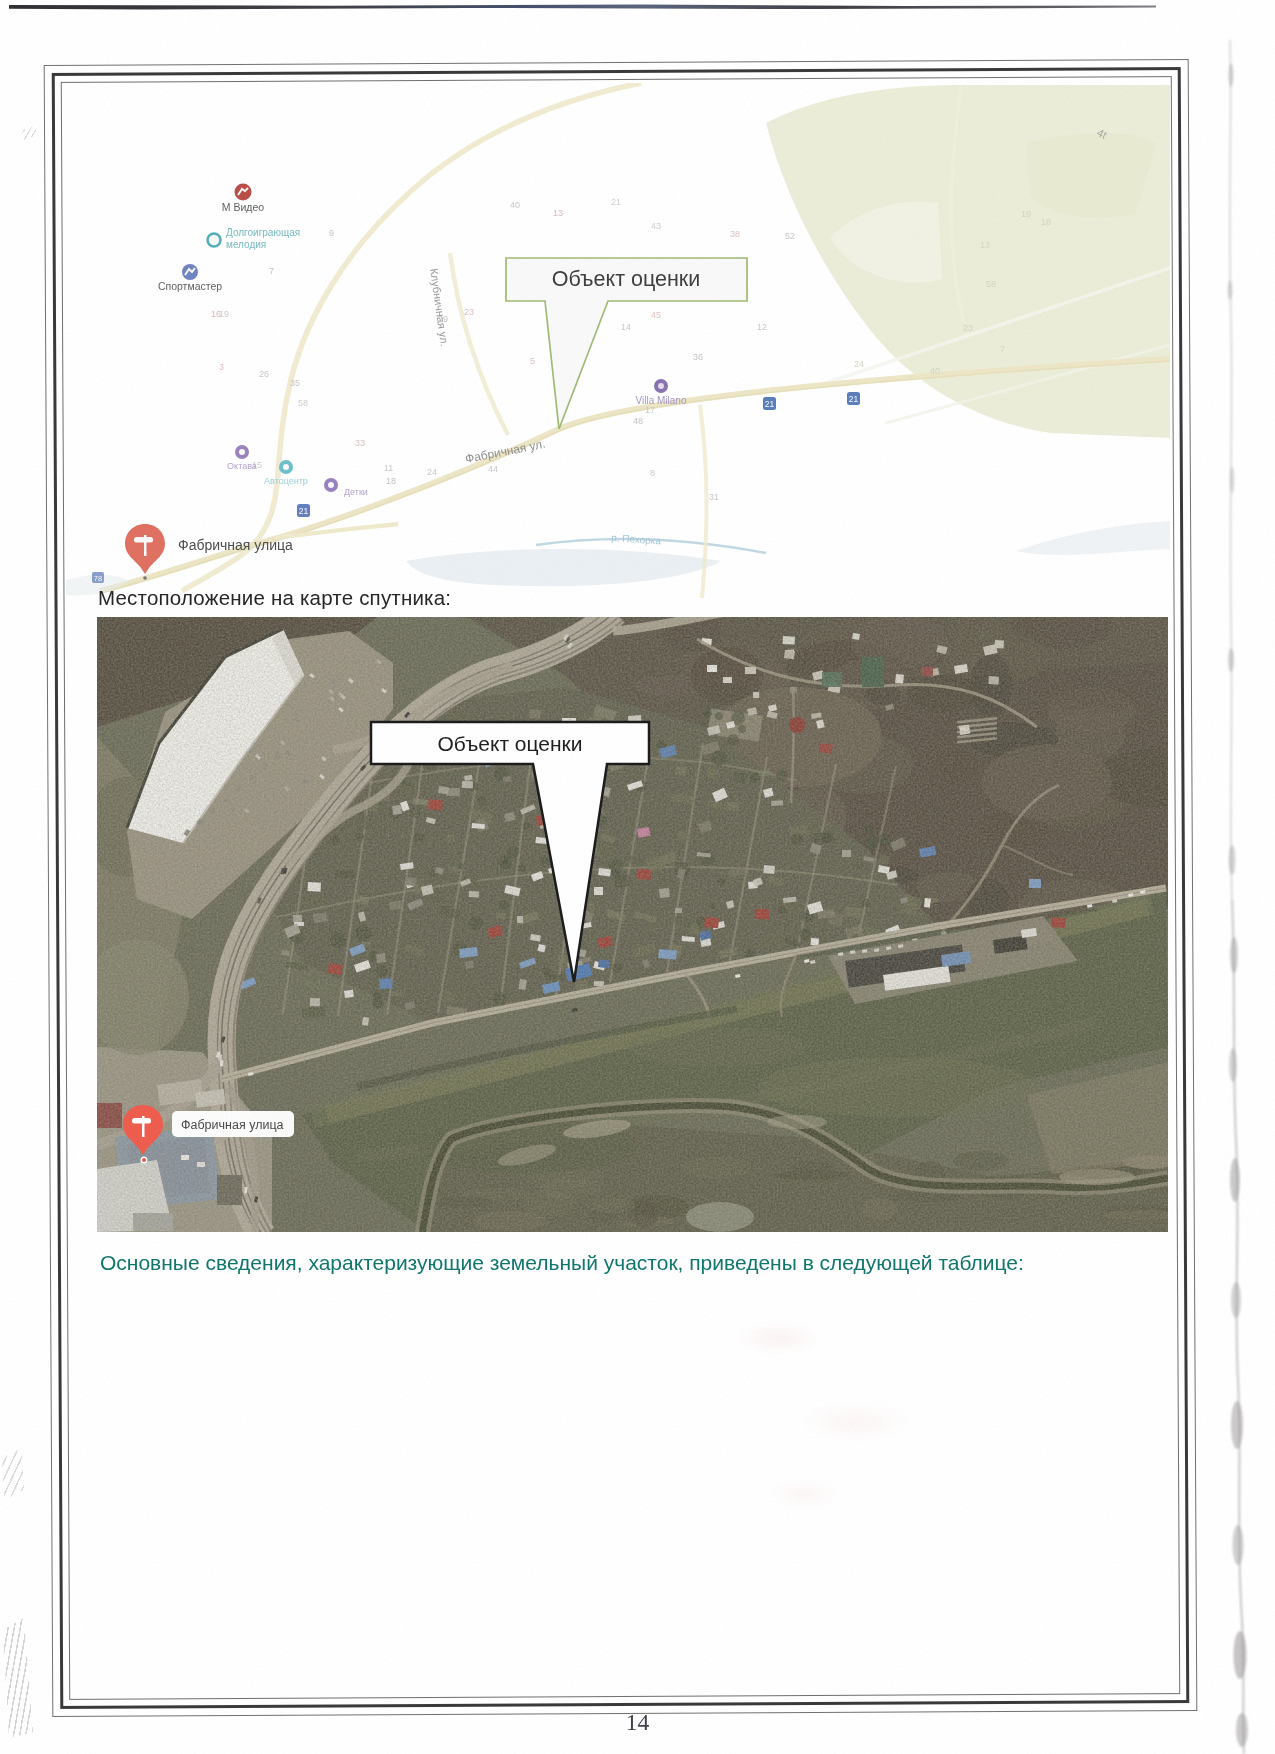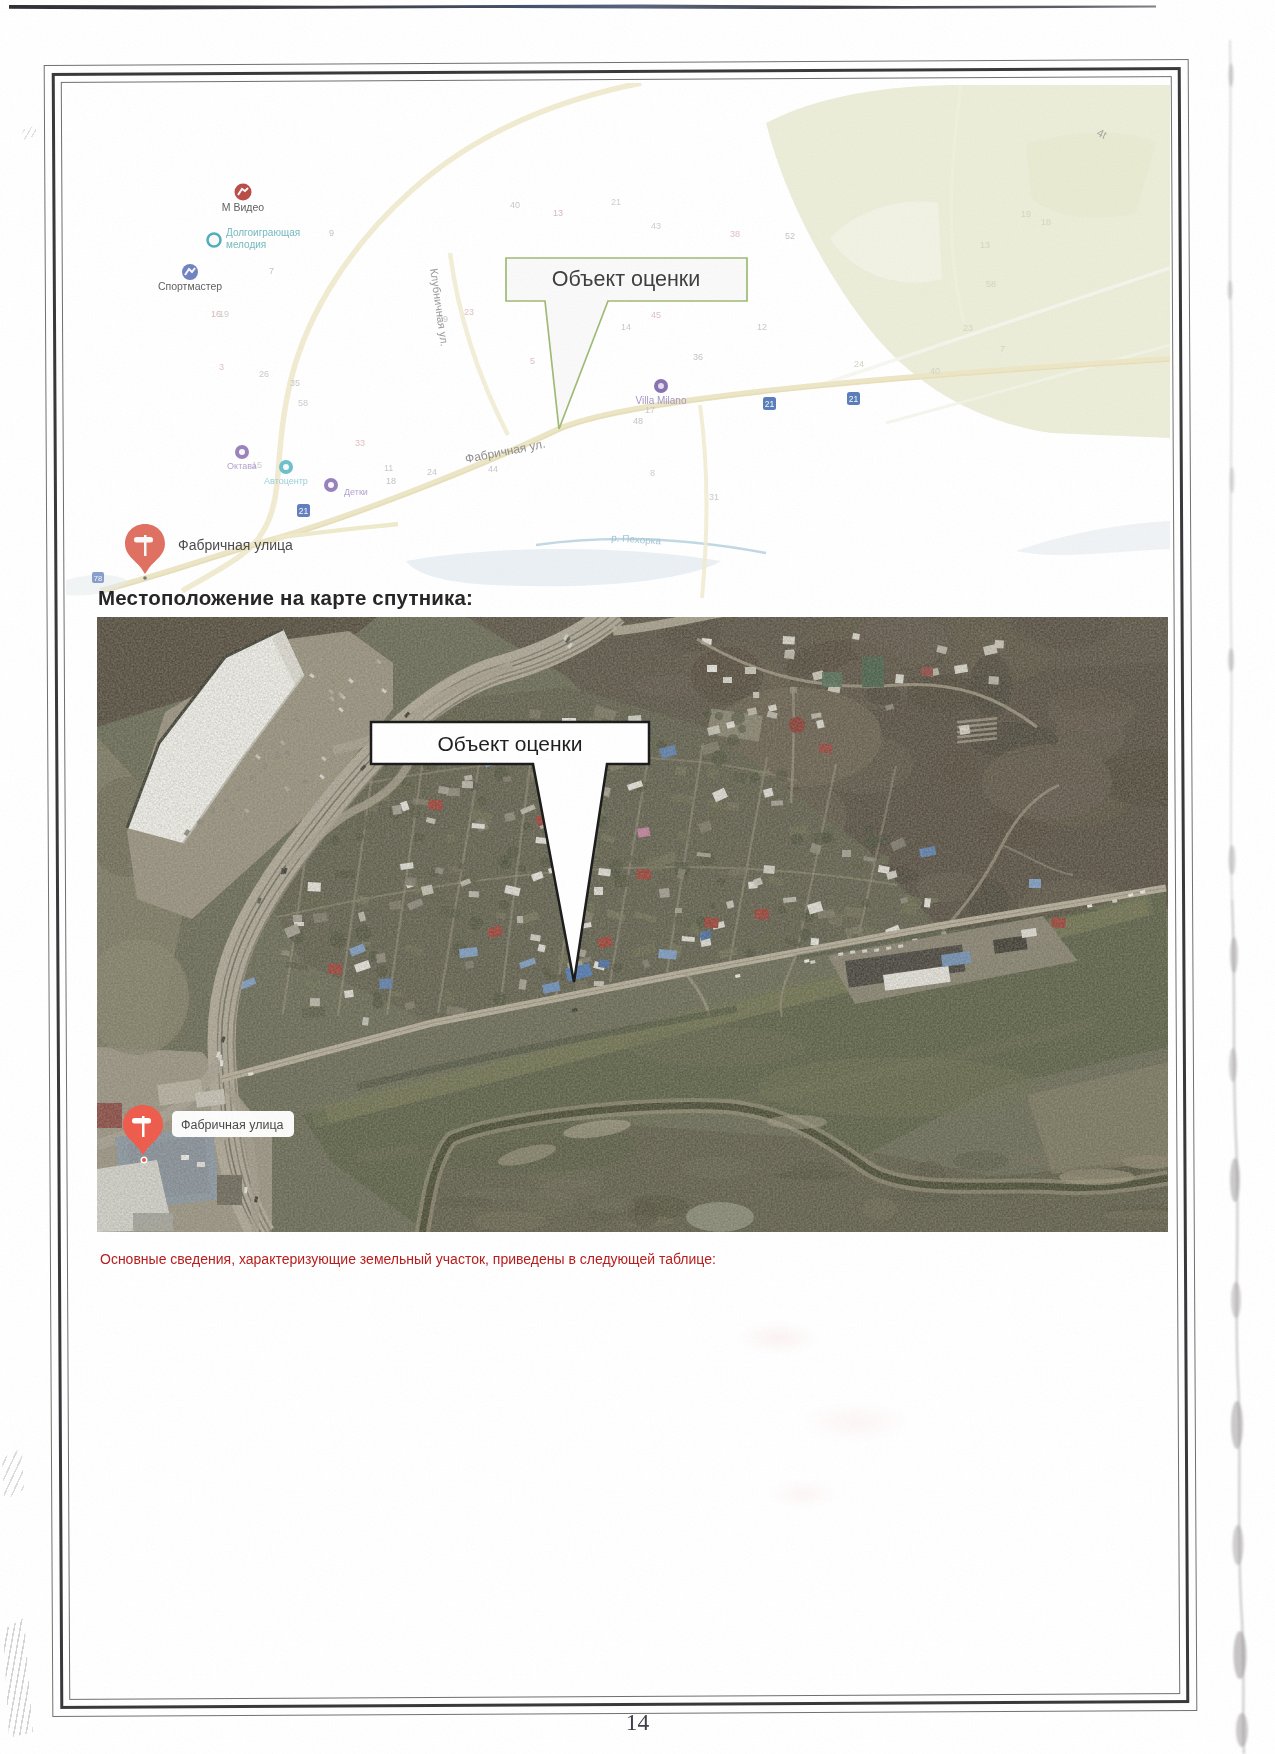--- a/index.html
+++ b/index.html
@@ -164,21 +164,21 @@
 <text x="112" y="467" font-size="14" fill="#4a4a4a" font-family="Liberation Sans, sans-serif">Фабричная улица</text>
       </g>
 
 <g>
         <polygon points="440,175 681,175 681,218 542,218 493,346 479,218 440,218" fill="#ffffff" stroke="#9cc162" stroke-width="1.7" stroke-linejoin="miter"></polygon>
 <text x="560" y="203" font-size="21.5" fill="#3c3c3c" text-anchor="middle" font-family="Liberation Sans, sans-serif">Объект оценки</text>
       </g>
 </svg>
 </div>
 
-<div class="abs" style="left:98px; top:586px; font-size:20.5px; font-weight:bold; color:#262626; letter-spacing:0.2px;">Местоположение на карте спутника:</div>
+<div class="abs" style="left:98px; top:586px; font-size:20.5px; font-weight:normal; color:#262626; letter-spacing:0.2px;">Местоположение на карте спутника:</div>
 
 <div class="abs" style="left:97px; top:617px; width:1071px; height:615px;">
 <svg width="1071" height="615" viewBox="0 0 1071 615">
 <defs>
 <filter id="satsoft" x="-2%" y="-2%" width="104%" height="104%">
   <feGaussianBlur stdDeviation="0.7"></feGaussianBlur>
 </filter>
 <filter id="satnd" x="0" y="0" width="100%" height="100%">
   <feTurbulence type="fractalNoise" baseFrequency="0.55" numOctaves="3" seed="7" stitchTiles="stitch"></feTurbulence>
   <feColorMatrix type="matrix" values="0 0 0 0 0.18  0 0 0 0 0.18  0 0 0 0 0.14  1.1 0 0 0 -0.25"></feColorMatrix>
@@ -782,21 +782,21 @@
 <text x="84" y="512" font-size="12.5" fill="#4b4b4b" font-family="Liberation Sans, sans-serif">Фабричная улица</text>
       </g>
 
 <g>
         <polygon points="274,105 552,105 552,147 510,147 477,365 436,147 274,147" fill="#ffffff" stroke="#1c1c1c" stroke-width="2.5" stroke-linejoin="miter"></polygon>
 <text x="413" y="134" font-size="21" fill="#1f1f1f" text-anchor="middle" font-family="Liberation Sans, sans-serif">Объект оценки</text>
       </g>
 </svg>
 </div>
 
-<div class="abs" style="left:100px; top:1251px; font-size:14px; color:#b91c1c;">Основные сведения, характеризующие земельный участок, приведены в следующей таблице:</div>
+<div class="abs" style="left:100px; top:1251px; font-size:21px; color:#0f766e;">Основные сведения, характеризующие земельный участок, приведены в следующей таблице:</div>
 
 <div class="abs" style="left:700px; top:1290px; width:260px; height:240px; background:
   radial-gradient(ellipse 60px 25px at 30% 20%, rgba(230,140,140,0.10), transparent 70%),
   radial-gradient(ellipse 80px 30px at 60% 55%, rgba(235,150,150,0.09), transparent 70%),
   radial-gradient(ellipse 50px 22px at 40% 85%, rgba(230,140,140,0.08), transparent 70%);"></div>
 
 <div class="abs" style="left:0; top:1709px; width:1275px; text-align:center; font-family:'Liberation Serif', serif; font-size:23.5px; color:#3f3f4a;">14</div>
 
 <div class="abs" style="left:1218px; top:0px; width:40px; height:1754px;">
 <svg width="40" height="1754">

